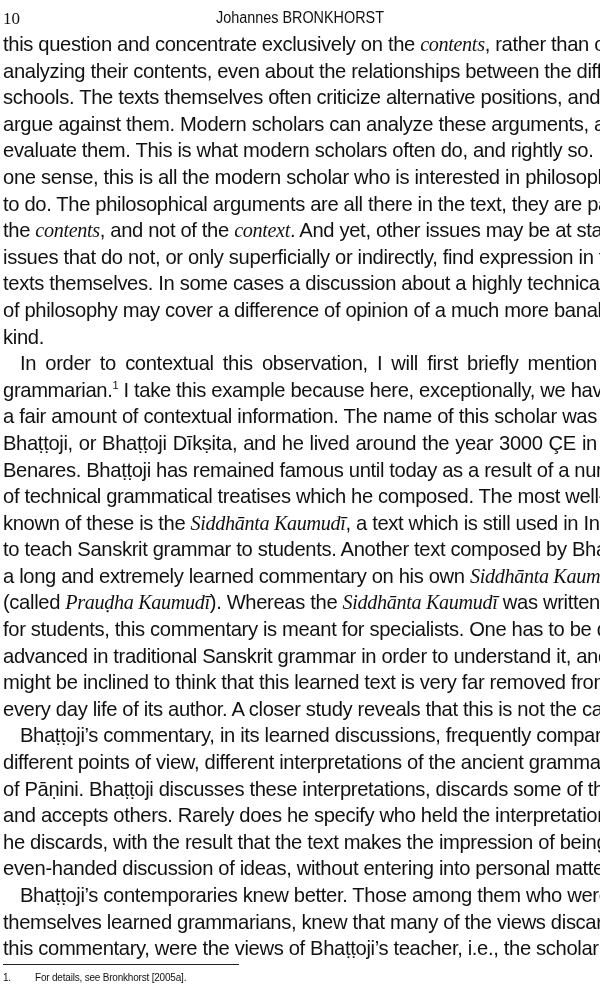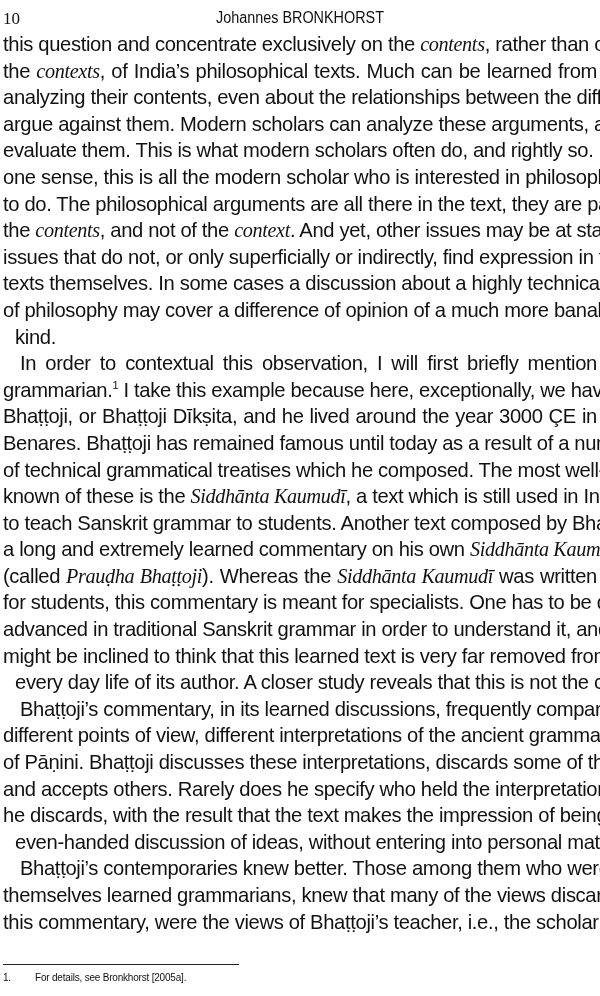--- a/index.html
+++ b/index.html
@@ -6,59 +6,60 @@
   body { width: 600px; height: 996px; overflow: hidden; position: relative;
          font-family: "Liberation Serif", serif; color: #111; }
   .header { position: absolute; top: 8px; left: 0; width: 487px; height: 24px; }
   .page-num { position: absolute; left: 3px; top: 1px; font-size: 17px; }
   .running-head { position: absolute; left: 0; width: 600px; top: 1px; text-align: center;
                   font-family: "Liberation Sans", sans-serif; font-size: 16px; transform: scaleX(0.9); }
   .body { position: absolute; top: 31px; left: 3px; width: 594px; }
   .line { height: 26.6px; line-height: 26.6px; font-size: 20.2px; white-space: nowrap;
           text-align: justify; text-align-last: justify; font-family: "Liberation Sans", sans-serif;
           letter-spacing: -0.35px; transform-origin: left; }
-  .line.last { text-align-last: left; margin-left: 12px; }
+  .line.last { text-align-last: left; }
   .line.indent { padding-left: 17px; }
   i { font-family: "Liberation Serif", serif; font-style: italic; margin-top: 38px; }
   sup { font-size: 11px; line-height: 0; }
   .rule { position: absolute; left: 3px; top: 964px; width: 236px; border-top: 1px solid #222; }
   .footnote { position: absolute; left: 3px; top: 972px; font-size: 10px;
               font-family: "Liberation Sans", sans-serif; letter-spacing: -0.2px; }
   .fn-num { display: inline-block; width: 32px; }
 </style>
 </head>
 <body>
 
 <div class="header">
   <span class="page-num">10</span>
   <div class="running-head">Johannes BRONKHORST</div>
 </div>
 
 <div class="body" id="body-text">
     <div class="line"><span>this question and concentrate exclusively on the </span><i>contents</i><span>, rather than on</span></div>
-    <div class="line"><span>the </span><i>contexts</i><span>, of India’s philosophical texts. Much can be learned from</span></div>
     <div class="line"><span>analyzing their contents, even about the relationships between the different</span></div>
+    <div class="line"><span>schools. The texts themselves often criticize alternative positions, and</span></div>
     <div class="line"><span>argue against them. Modern scholars can analyze these arguments, and</span></div>
     <div class="line"><span>evaluate them. This is what modern scholars often do, and rightly so. In</span></div>
     <div class="line"><span>one sense, this is all the modern scholar who is interested in philosophy has</span></div>
     <div class="line"><span>to do. The philosophical arguments are all there in the text, they are part of</span></div>
     <div class="line"><span>the </span><i>contents</i><span>, and not of the </span><i>context</i><span>. And yet, other issues may be at stake,</span></div>
     <div class="line"><span>issues that do not, or only superficially or indirectly, find expression in the</span></div>
     <div class="line"><span>texts themselves. In some cases a discussion about a highly technical point</span></div>
     <div class="line"><span>of philosophy may cover a difference of opinion of a much more banal</span></div>
     <div class="line last"><span>kind.</span></div>
     <div class="line indent"><span>In order to contextual this observation, I will first briefly mention</span></div>
     <div class="line"><span>grammarian.</span><sup>1</sup><span> I take this example because here, exceptionally, we have</span></div>
+    <div class="line"><span>a fair amount of contextual information. The name of this scholar was</span></div>
     <div class="line"><span>Bhaṭṭoji, or Bhaṭṭoji Dīkṣita, and he lived around the year 3000 ÇE in</span></div>
     <div class="line"><span>Benares. Bhaṭṭoji has remained famous until today as a result of a number</span></div>
     <div class="line"><span>of technical grammatical treatises which he composed. The most well-</span></div>
     <div class="line"><span>known of these is the </span><i>Siddhānta Kaumudī</i><span>, a text which is still used in India</span></div>
     <div class="line"><span>to teach Sanskrit grammar to students. Another text composed by Bhaṭṭoji is</span></div>
     <div class="line"><span>a long and extremely learned commentary on his own </span><i>Siddhānta Kaumudī</i></div>
-    <div class="line"><span>(called </span><i>Prauḍha Bhaṭṭoji</i><span>). Whereas the </span><i>Siddhānta Kaumudī</i><span> was written</span></div>
+    <div class="line"><span>(called </span><i>Prauḍha Kaumudī</i><span>). Whereas the </span><i>Siddhānta Kaumudī</i><span> was written</span></div>
     <div class="line"><span>for students, this commentary is meant for specialists. One has to be quite</span></div>
     <div class="line"><span>advanced in traditional Sanskrit grammar in order to understand it, and one</span></div>
     <div class="line"><span>might be inclined to think that this learned text is very far removed from the</span></div>
     <div class="line last"><span>every day life of its author. A closer study reveals that this is not the case.</span></div>
     <div class="line indent"><span>Bhaṭṭoji’s commentary, in its learned discussions, frequently compares</span></div>
     <div class="line"><span>different points of view, different interpretations of the ancient grammar</span></div>
     <div class="line"><span>of Pāṇini. Bhaṭṭoji discusses these interpretations, discards some of them,</span></div>
     <div class="line"><span>and accepts others. Rarely does he specify who held the interpretations</span></div>
     <div class="line"><span>he discards, with the result that the text makes the impression of being an</span></div>
     <div class="line last"><span>even-handed discussion of ideas, without entering into personal matters.</span></div>

